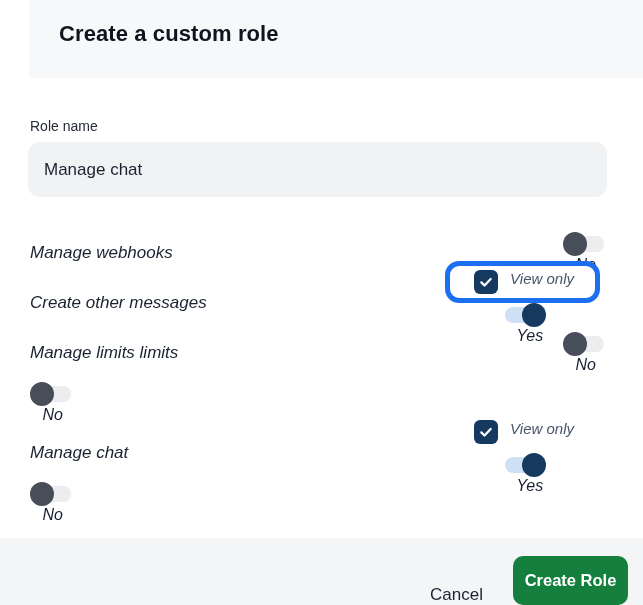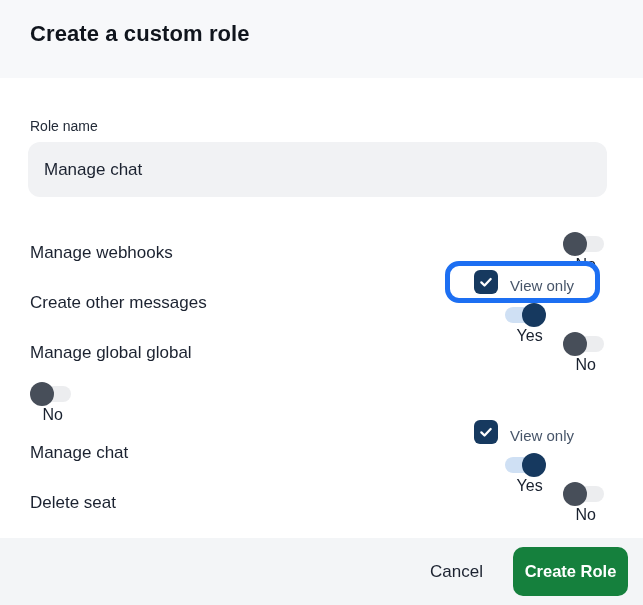--- a/index.html
+++ b/index.html
@@ -13,20 +13,21 @@
   .modal { width: 643px; height: 605px; display: flex; flex-direction: column; background: #ffffff; }
 
   
   .modal-header {
     height: 78px;
     background: #f7f8fa;
     padding: 0 30px;
     display: flex;
     align-items: center;
     flex: 0 0 auto;
+    margin-left: 29px;
   }
   .modal-title {
     font-size: 22px;
     font-weight: 700;
     color: #10151d;
     letter-spacing: 0.1px;
     padding-bottom: 10px;
   }
 
   
@@ -46,35 +47,35 @@
     border: none;
     border-radius: 12px;
     padding: 0 16px;
     font-family: "Liberation Sans", "DejaVu Sans", sans-serif;
     font-size: 17px;
     color: #1b2230;
     outline: none;
   }
 
   
-  .perm-list { margin-top: 31px; }
+  .perm-list { margin-top: 31px; font-style: italic; }
   .perm-row {
     height: 50px;
     padding: 0 38px 0 30px;
     display: flex;
     align-items: center;
     justify-content: space-between;
   }
   .perm-label { font-size: 17px; color: #1b2230; }
   .perm-controls { display: flex; align-items: center; flex-direction: column; }
 
   
   .viewonly-group {
     display: flex;
-    align-items: flex-end;
+    align-items: flex-start;
     border: 5px solid transparent;
     border-radius: 14px;
     padding: 4px 21px 4px 24px;
     margin-right: 5px;
     background: #ffffff;
   }
   .viewonly-group.highlighted { border-color: #1d6ff2; }
   .checkbox {
     width: 24px; height: 24px;
     background: #16395f;
@@ -117,21 +118,21 @@
     color: #18202e;
     white-space: nowrap;
   }
 
   
   .modal-footer {
     flex: 0 0 auto;
     height: 67px;
     background: #f3f5f7;
     display: flex;
-    align-items: center;
+    align-items: flex-end;
     justify-content: flex-end;
     padding-right: 15px;
   }
   .cancel-button {
     background: none;
     border: none;
     font-family: "Liberation Sans", "DejaVu Sans", sans-serif;
     font-size: 17px;
     color: #1b2230;
     margin-right: 30px;
@@ -189,21 +190,21 @@
       </div>
       <div class="toggle on">
         <span class="toggle-track"></span>
         <span class="toggle-knob"></span>
       </div>
       <span class="toggle-state">Yes</span>
     </div>
   </div>
 
   <div class="perm-row">
-    <span class="perm-label">Manage global global</span>
+    <span class="perm-label">Manage limits limits</span>
     <div class="perm-controls">
 
       <div class="toggle off">
         <span class="toggle-track"></span>
         <span class="toggle-knob"></span>
       </div>
       <span class="toggle-state">No</span>
     </div>
   </div>
 
@@ -231,21 +232,20 @@
       </div>
       <div class="toggle on">
         <span class="toggle-track"></span>
         <span class="toggle-knob"></span>
       </div>
       <span class="toggle-state">Yes</span>
     </div>
   </div>
 
   <div class="perm-row">
-    <span class="perm-label">Delete seat</span>
     <div class="perm-controls">
 
       <div class="toggle off">
         <span class="toggle-track"></span>
         <span class="toggle-knob"></span>
       </div>
       <span class="toggle-state">No</span>
     </div>
   </div>
 </div>

